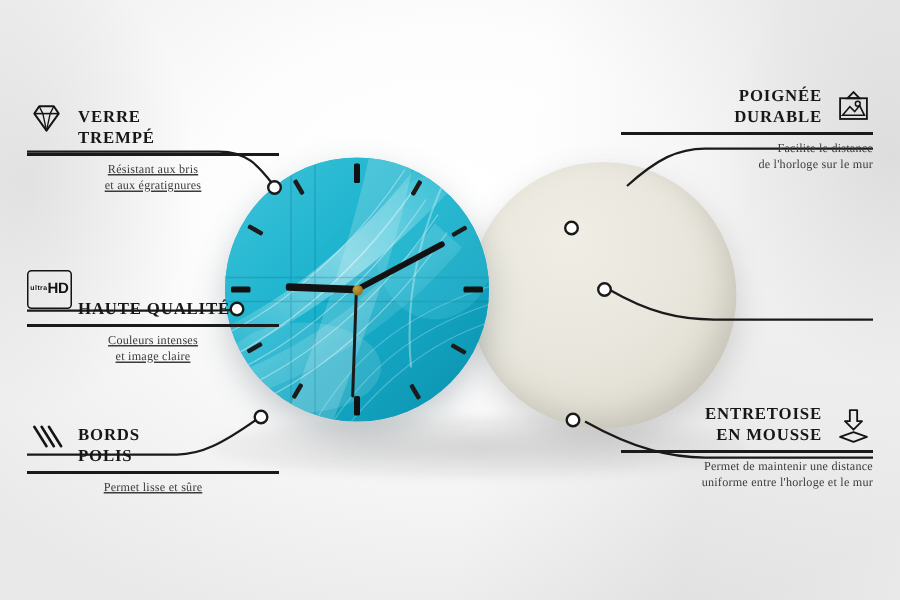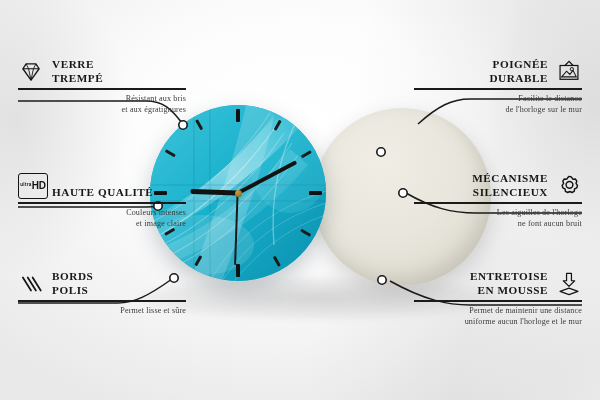--- a/index.html
+++ b/index.html
@@ -62,22 +62,22 @@
     font-family:"Liberation Serif", serif;
     font-weight:700;font-size:11.2px;letter-spacing:.55px;color:#171717;
     line-height:1.22;text-transform:uppercase;
   }
   .callout .rule{height:1.6px;background:#1a1a1a;margin:3px 0 4px;width:100%;}
   .callout .desc{
     font-family:"Liberation Serif", serif;
     font-size:8.1px;color:#3b3b3b;line-height:1.35;letter-spacing:.15px;
   }
   .callout.left .head{justify-content:flex-start;}
-  .callout.left .title{text-align:left;}
-  .callout.left .desc{text-align:right;}
+  .callout.left .title{text-align:left;margin-top:14px;}
+  .callout.left .desc{text-align:center;text-decoration:underline;}
   .callout.right .head{justify-content:flex-end;}
   .callout.right .title{text-align:right;}
   .callout.right .desc{text-align:right;}
   .ic{flex:0 0 auto;width:26px;height:26px;display:block;}
   .ic svg{display:block;width:26px;height:26px;}
 
   .hd-badge{width:28px;height:24px;border:1.8px solid #141414;border-radius:3px;
       display:flex;align-items:center;justify-content:center;line-height:1;}
   .hd-badge .u{font-family:"Liberation Sans",sans-serif;font-size:4.6px;font-weight:700;letter-spacing:.3px;color:#141414;}
   .hd-badge .h{font-family:"Liberation Sans",sans-serif;font-size:10px;font-weight:700;letter-spacing:-.2px;color:#141414;margin-top:.5px;}
@@ -275,49 +275,32 @@
           <circle cx="19.5" cy="12.5" r="2" stroke-width="1.2"></circle>
         </svg>
       </span>
     </div>
     <div class="rule"></div>
     <div class="desc">
       <span>Facilite le distance</span><br><span>de l'horloge sur le mur</span>
     </div>
   </div>
 
-  <div class="callout right" style="left:414px;top:172px;">
-    <div class="head">
-      <span class="title">
-        <span>MÉCANISME</span><br><span>SILENCIEUX</span>
-      </span>
-      <span class="ic">
-        <svg viewBox="0 0 32 32" fill="none" stroke="#141414" stroke-width="1.8" stroke-linejoin="round">
-          <path d="M16 4.2 L19 5 L20.8 7.6 L23.8 7.4 L25.6 10 L24.6 12.8 L26.4 15.2 L25.6 18.2 L22.9 19.6 L22.4 22.6 L19.6 24 L17 22.8 L14.4 24 L11.6 22.6 L11.1 19.6 L8.4 18.2 L7.6 15.2 L9.4 12.8 L8.4 10 L10.2 7.4 L13.2 7.6 L15 5 Z"></path>
-          <circle cx="16.6" cy="14.6" r="4.2"></circle>
-        </svg>
-      </span>
-    </div>
-    <div class="rule"></div>
-    <div class="desc">
-      <span>Les aiguilles de l'horloge</span><br><span>ne font aucun bruit</span>
-    </div>
-  </div>
 
   <div class="callout right" style="left:414px;top:270px;">
     <div class="head">
       <span class="title">
         <span>ENTRETOISE</span><br><span>EN MOUSSE</span>
       </span>
       <span class="ic">
         <svg viewBox="0 0 32 32" fill="none" stroke="#141414" stroke-width="1.5" stroke-linejoin="round">
           <path d="M13 3 H19 V12 H23 L16 19 L9 12 H13 Z"></path>
           <path d="M16 21 L27 25 L16 29 L5 25 Z"></path>
         </svg>
       </span>
     </div>
     <div class="rule"></div>
     <div class="desc">
-      <span>Permet de maintenir une distance</span><br><span>uniforme aucun l'horloge et le mur</span>
+      <span>Permet de maintenir une distance</span><br><span>uniforme entre l'horloge et le mur</span>
     </div>
   </div>
 
 </div>
 
 </body></html>

